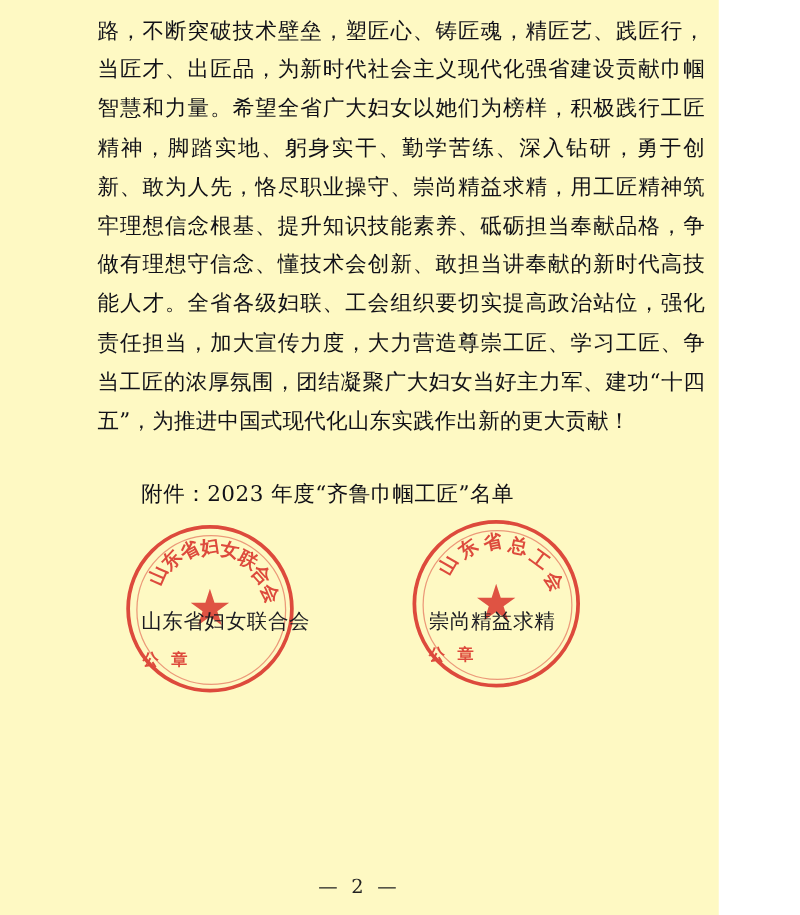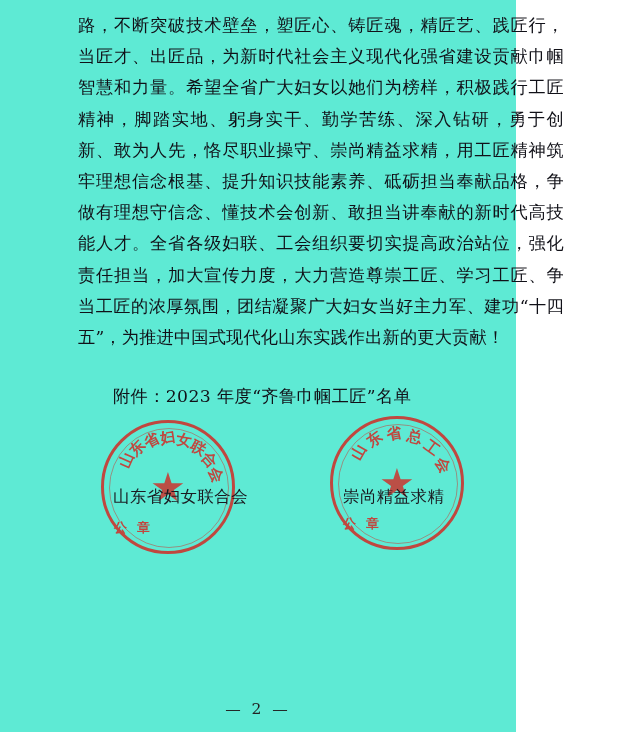--- a/index.html
+++ b/index.html
@@ -10,23 +10,23 @@
   body {
     width: 640px;
     height: 732px;
     position: relative;
     font-family: "DejaVu Serif", "Liberation Serif", serif;
     color: #0f0f14;
     overflow: hidden;
   }
   .page {
     position: relative;
-    width: 516px;
+    width: 575px;
     height: 732px;
-    background: #5eead4;
+    background: #fef9c3;
   }
   .body-text {
     position: absolute;
     left: 78px;
     top: 10px;
     width: 486px;
     font-size: 17.2px;
     line-height: 31.2px;
     text-align: justify;
     text-justify: inter-ideograph;

